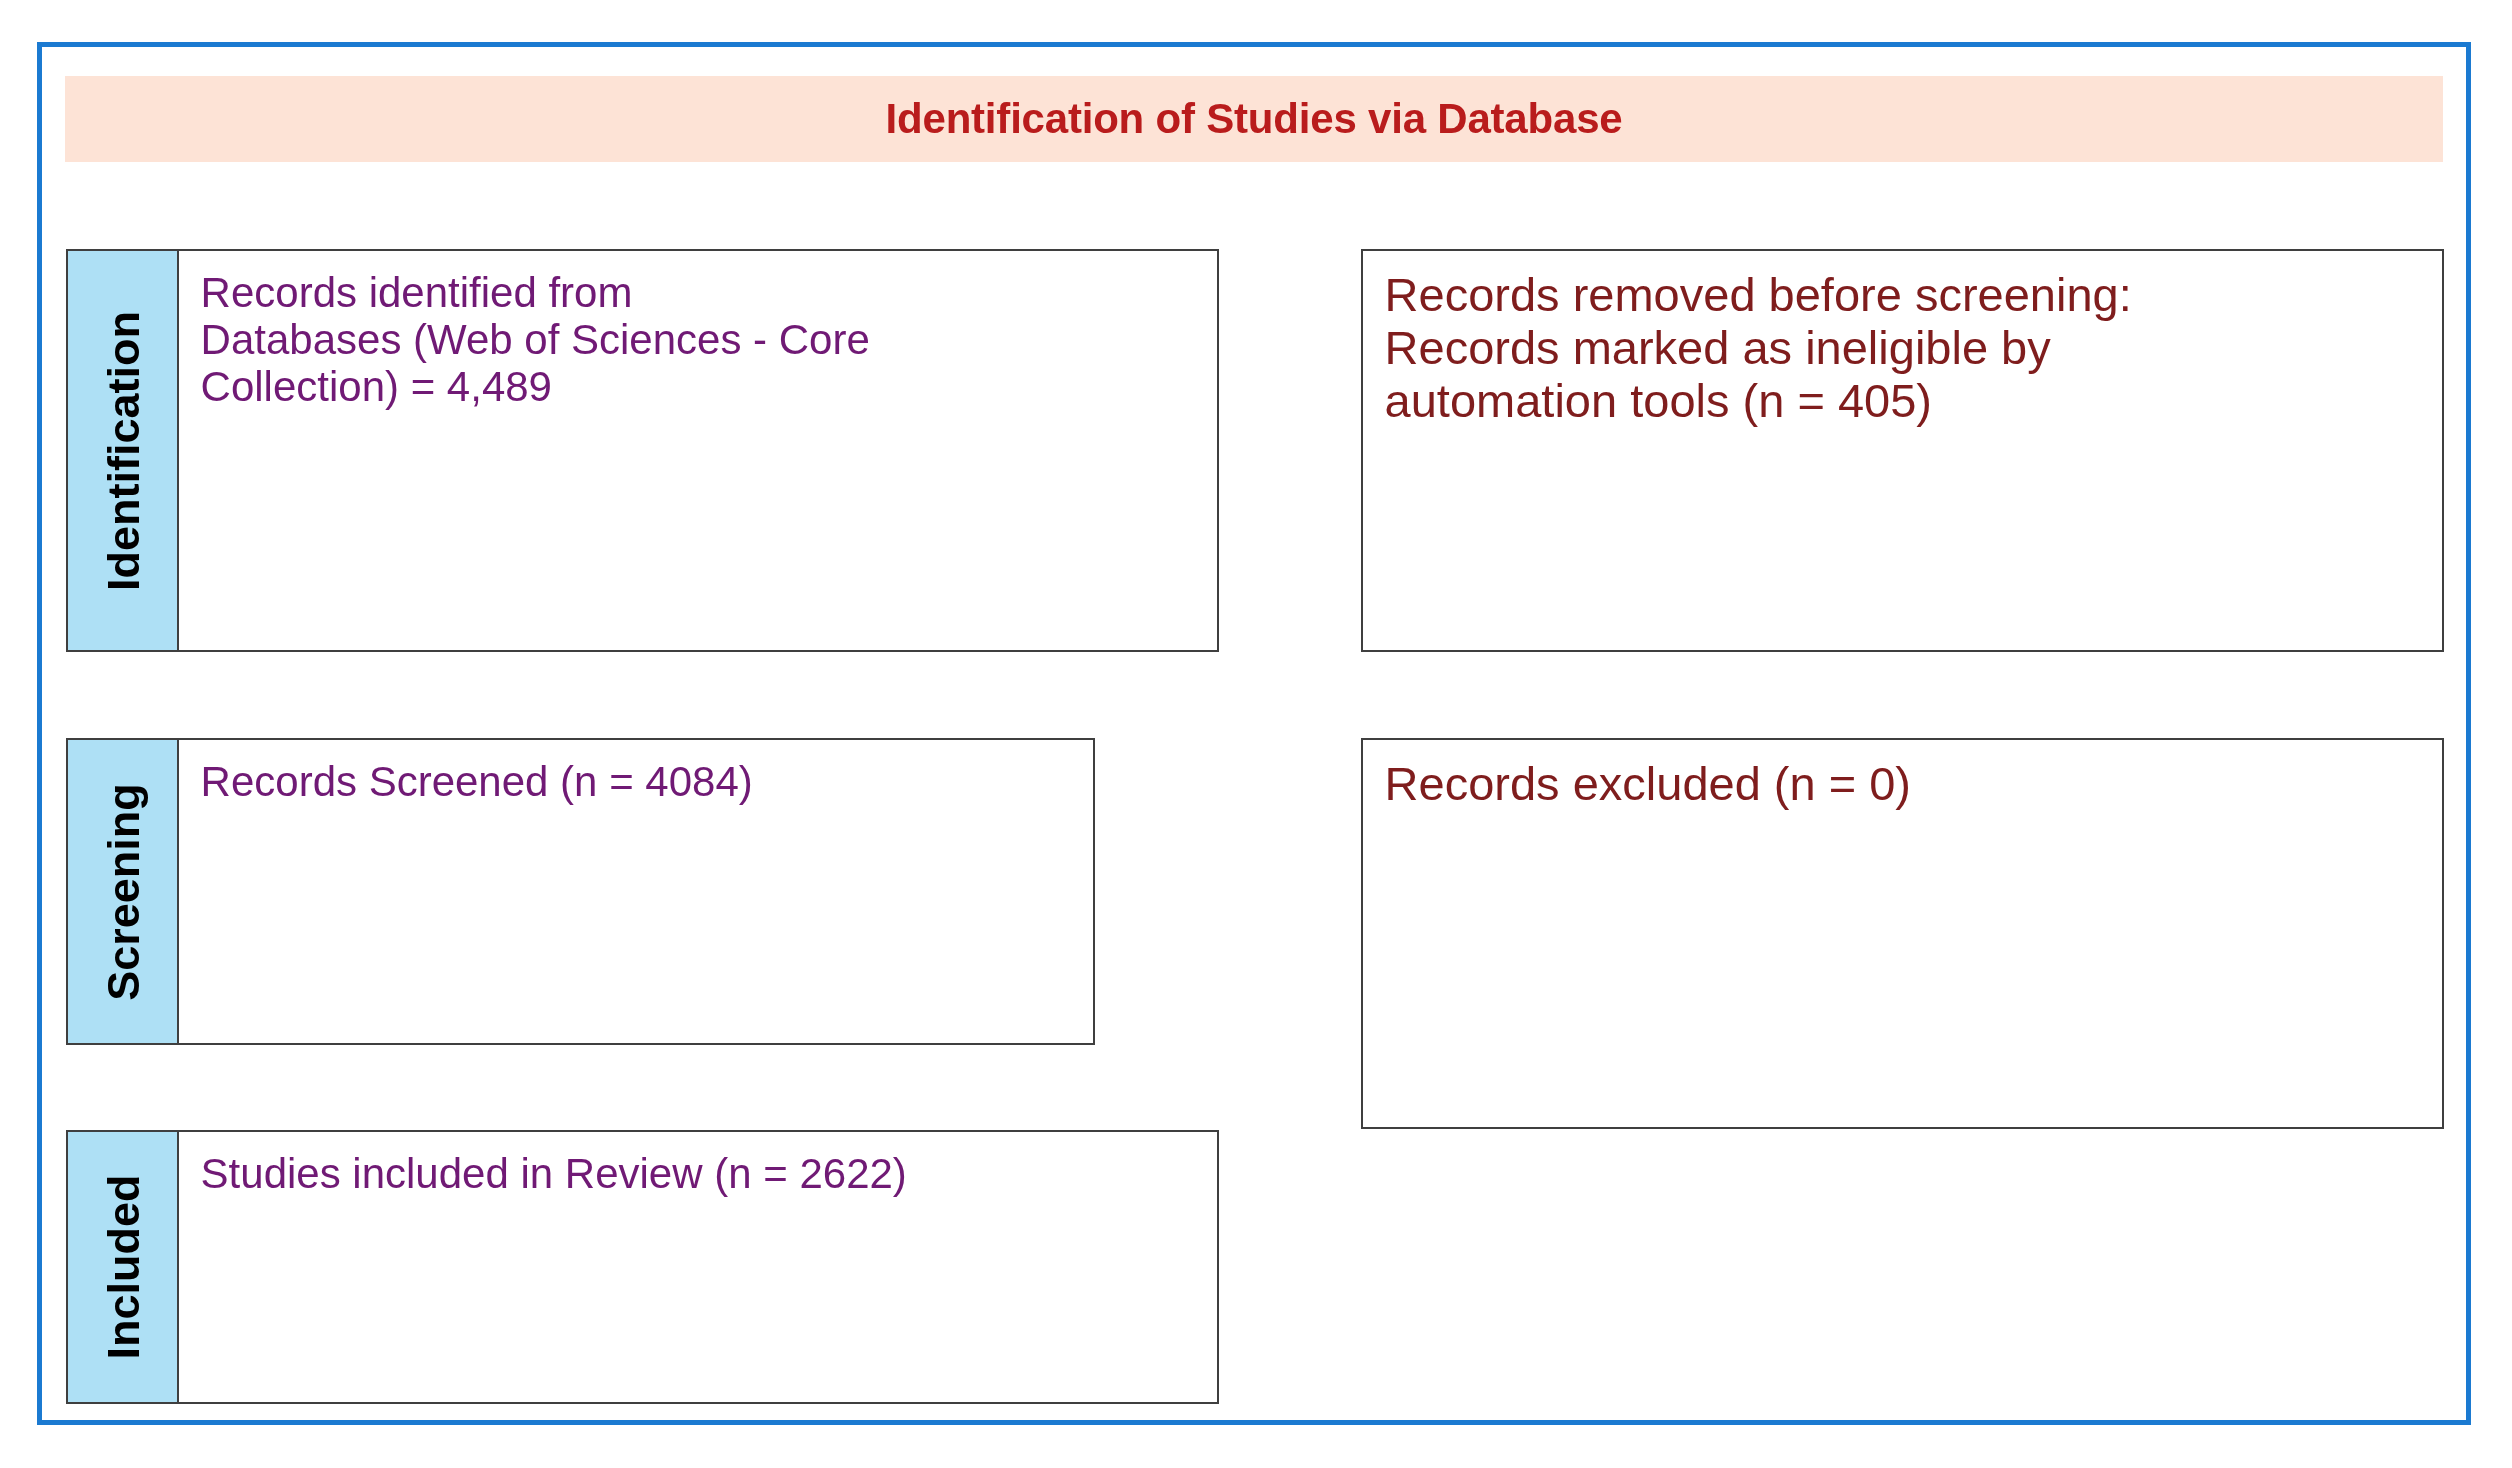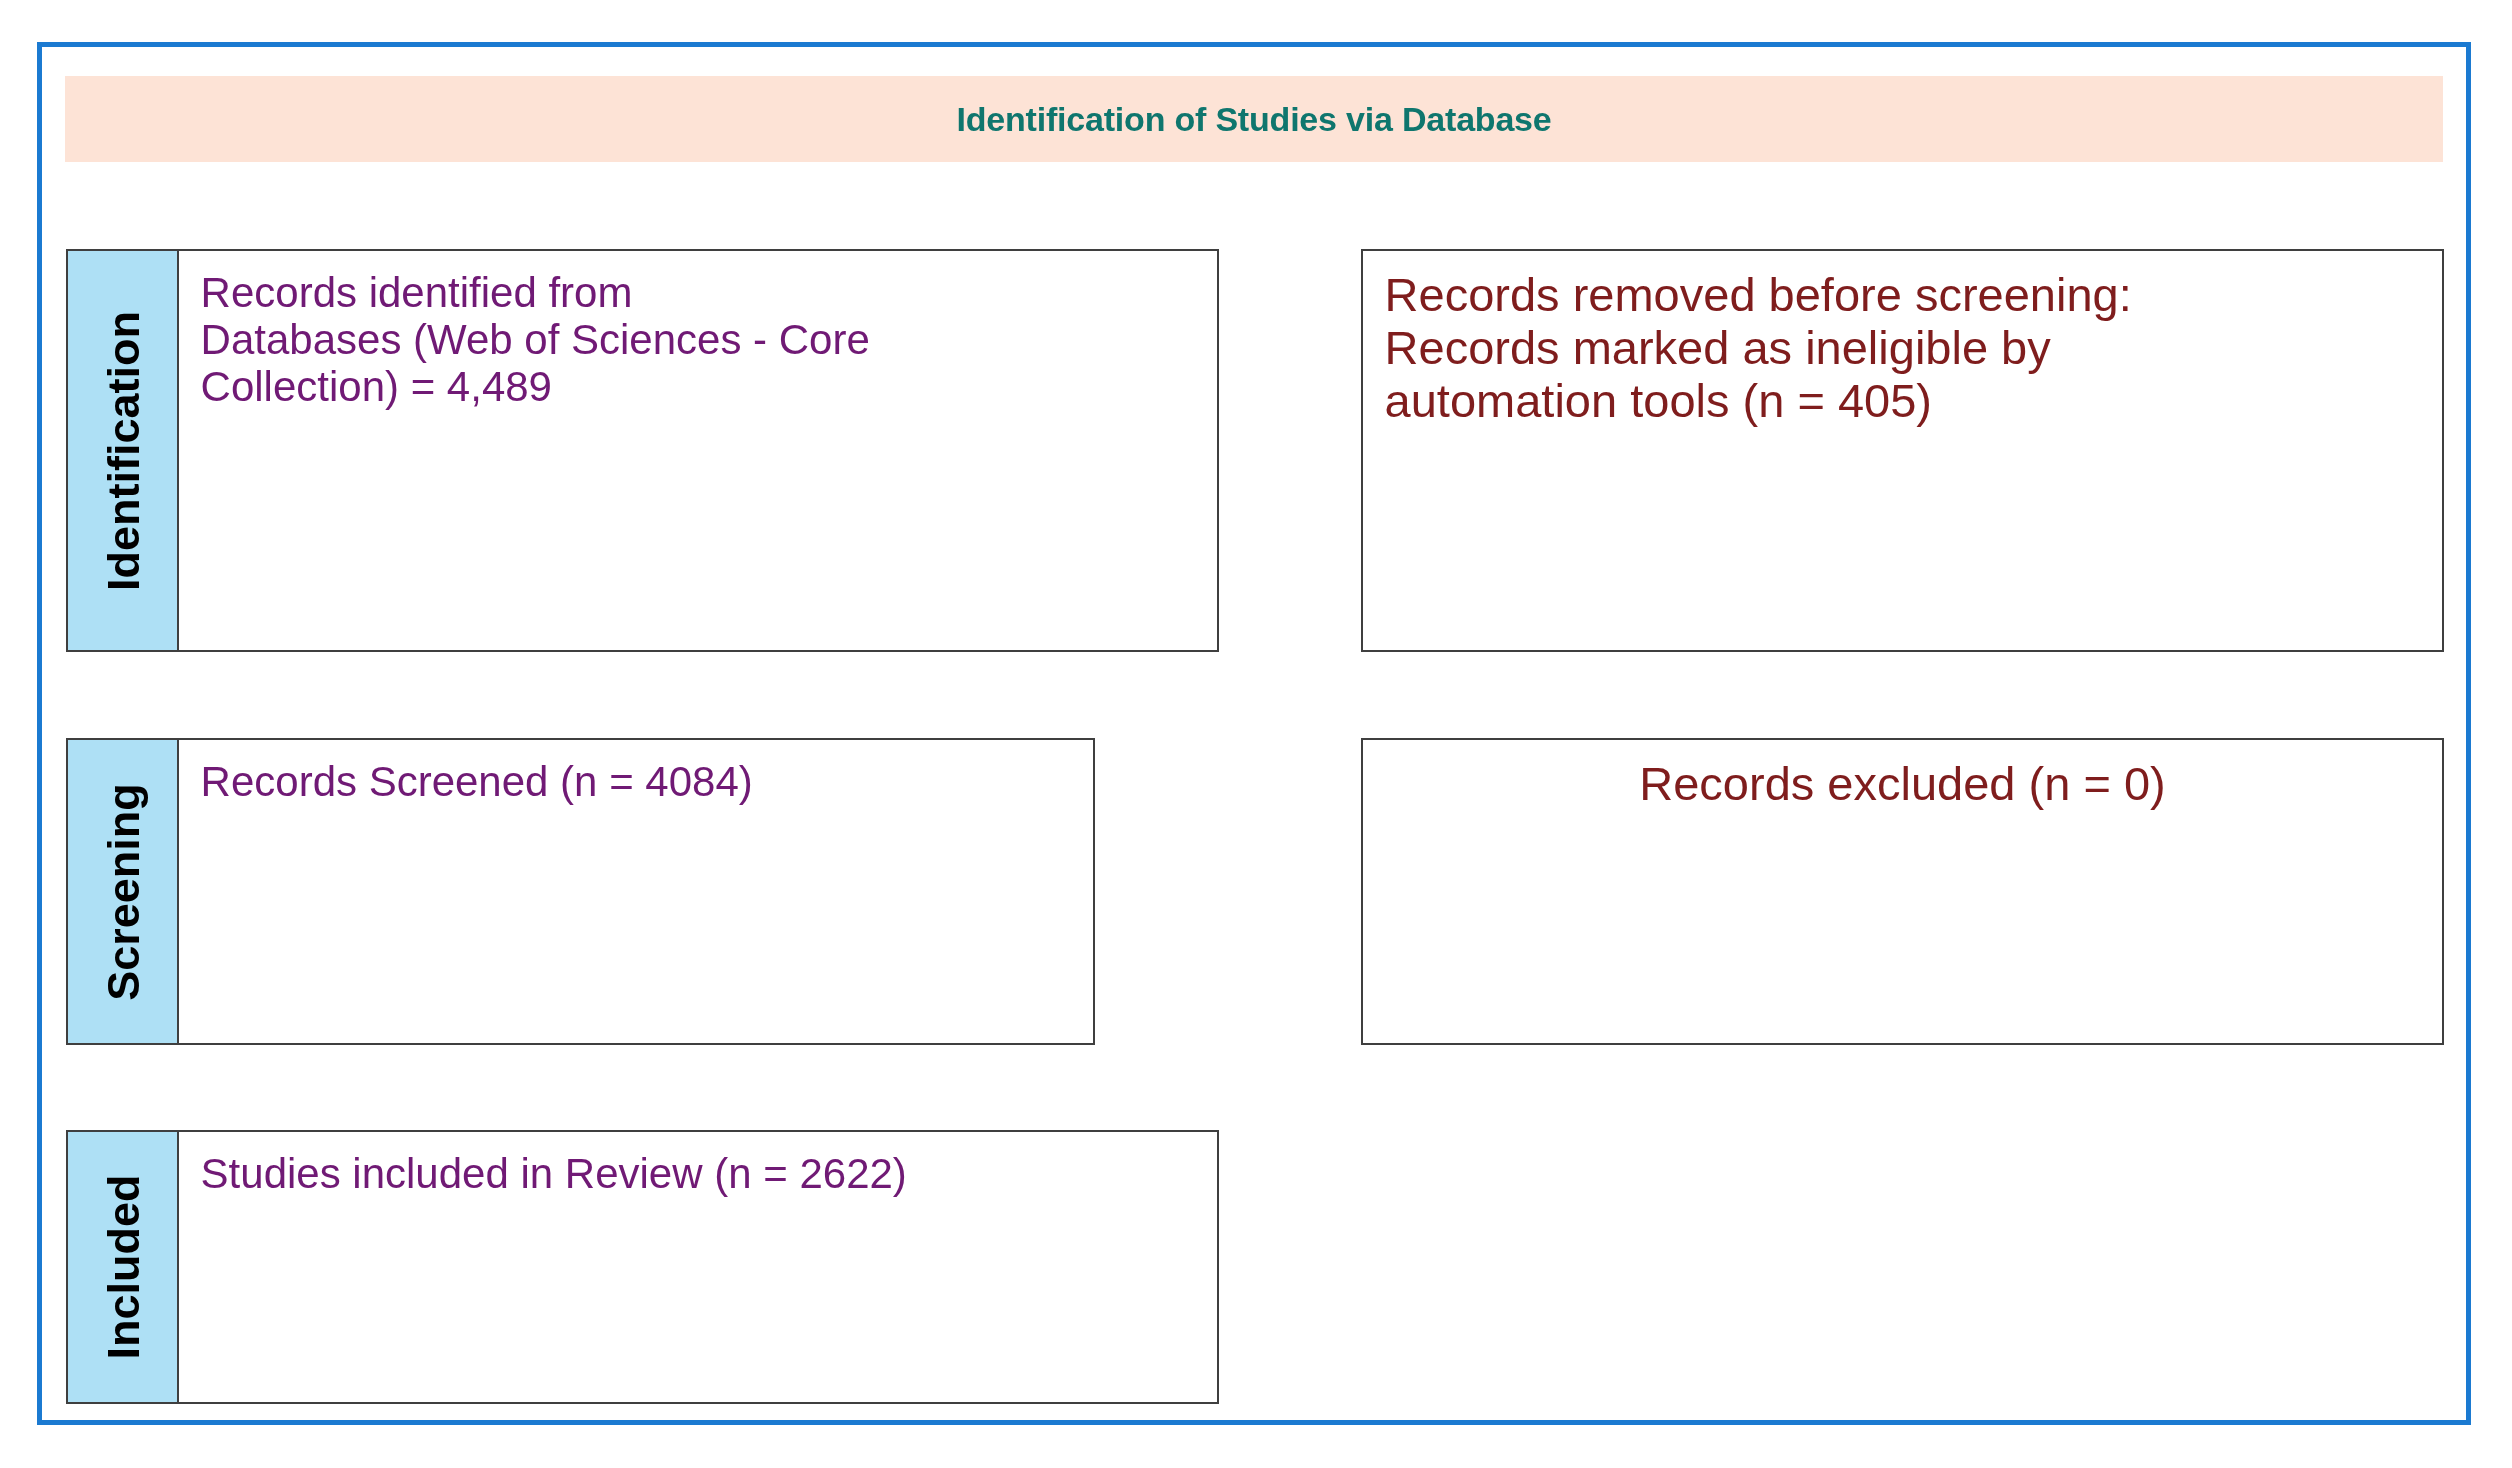--- a/index.html
+++ b/index.html
@@ -39,23 +39,23 @@
     left: 65px;
     top: 76px;
     width: 2378px;
     height: 86px;
     background: #FDE3D6;
     display: flex;
     align-items: center;
     justify-content: center;
   }
   #header-banner .title {
-    font-size: 34px;
+    font-size: 42px;
     font-weight: bold;
-    color: #0f766e;
+    color: #b91c1c;
     letter-spacing: -0.2px;
     white-space: nowrap;
   }
 
   
   .stage-row {
     position: absolute;
   }
 
   
@@ -113,21 +113,21 @@
     white-space: pre-line;
   }
 
   
   #row-identification .left-group { left: 66px;  top: 249px; width: 1153px; height: 403px; }
   #row-identification .box        { width: 1042px; }
   #row-identification .right-box  { left: 1361px; top: 249px; width: 1083px; height: 403px; }
 
   #row-screening .left-group      { left: 66px;  top: 738px; width: 1153px; height: 307px; }
   #row-screening .box             { width: 918px; }
-  #row-screening .right-box       { left: 1361px; top: 738px; width: 1083px; height: 307px; text-align: center; }
+  #row-screening .right-box       { left: 1361px; top: 738px; width: 1083px; height: 391px; }
 
   #row-included .left-group       { left: 66px;  top: 1130px; width: 1153px; height: 274px; }
   #row-included .box              { width: 1042px; }
 </style>
 </head>
 <body>
 
 <div id="canvas">
 
   <div id="outer-frame"></div>

